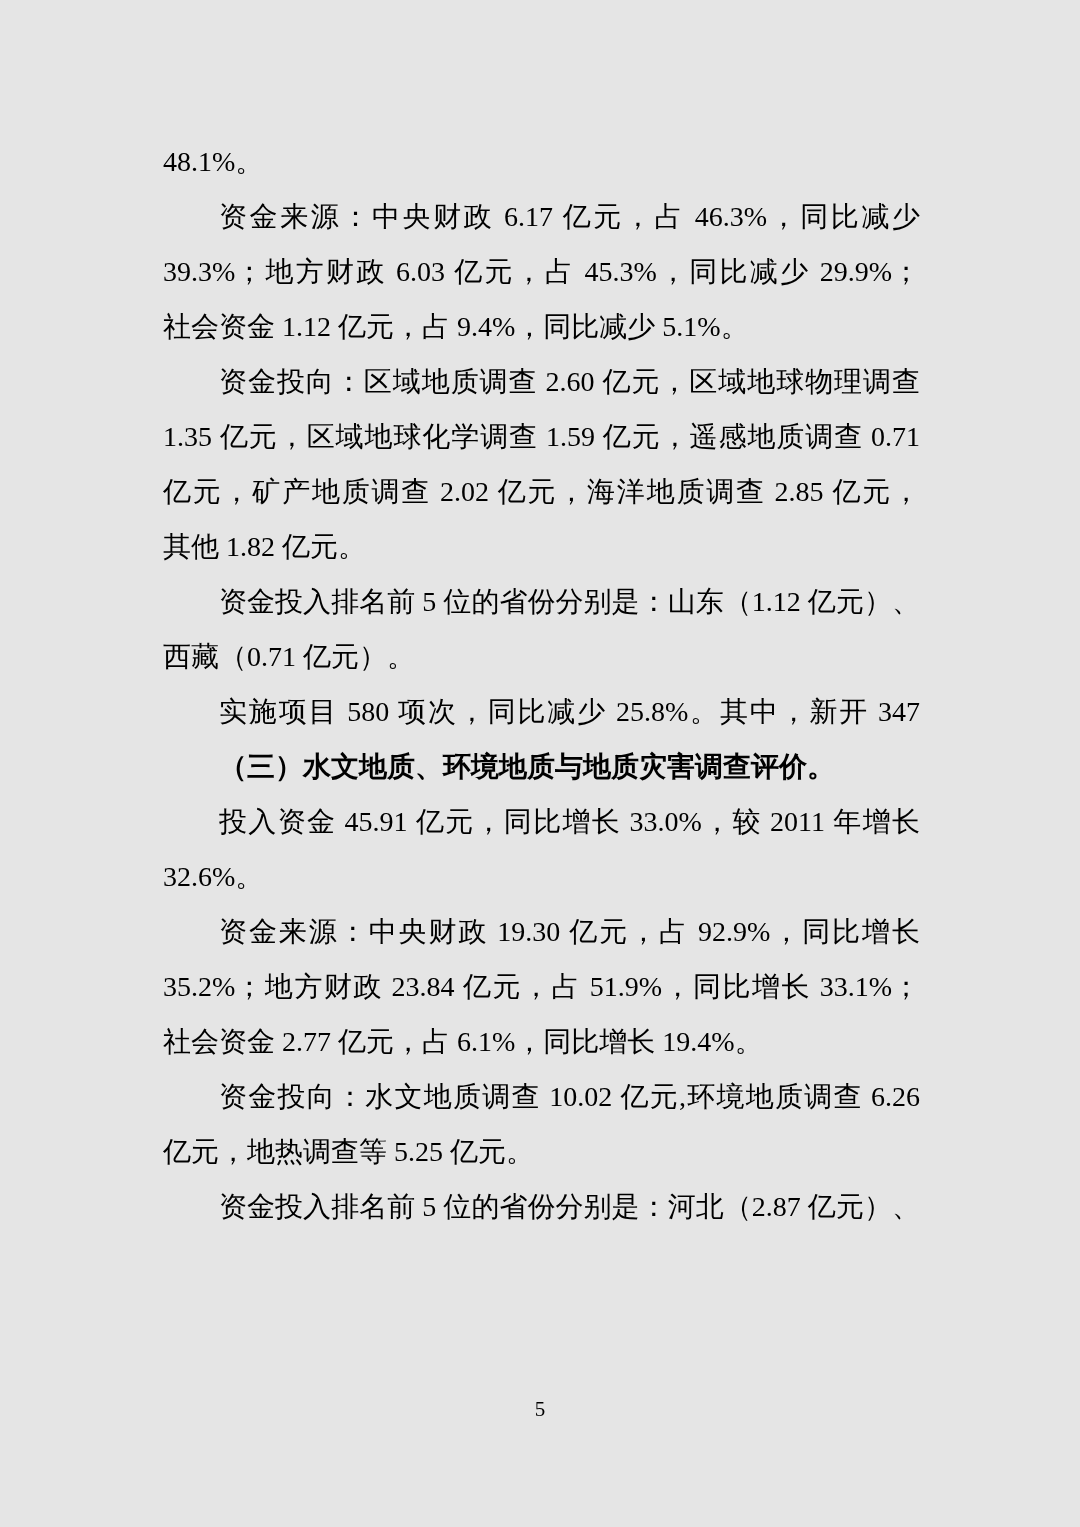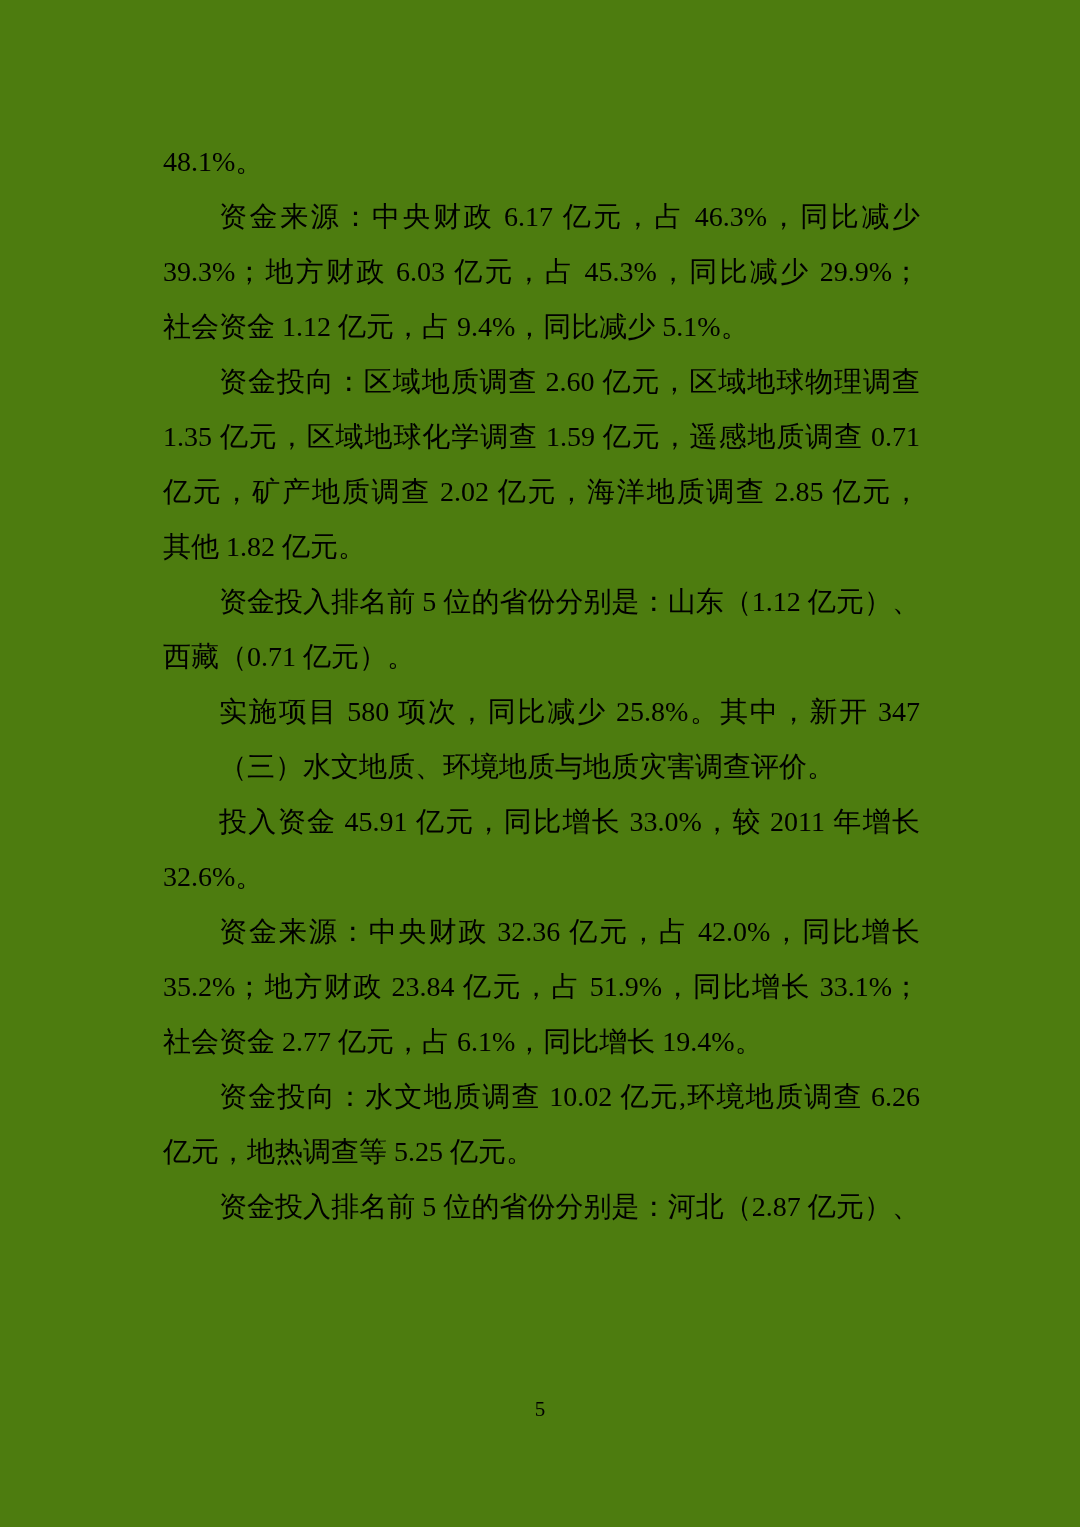--- a/index.html
+++ b/index.html
@@ -4,21 +4,21 @@
 <style>
   html, body {
     margin: 0;
     padding: 0;
     background: #ffffff;
   }
   .page {
     position: relative;
     width: 1080px;
     height: 1527px;
-    background: #4d7c0f;
+    background: #e5e5e5;
     color: #000000;
     font-family: "Liberation Serif", "DejaVu Serif", serif;
     overflow: hidden;
   }
   .content {
     position: absolute;
     left: 163px;
     top: 134px;
     width: 757px;
   }
@@ -36,21 +36,21 @@
   }
   
   .line.fill {
     text-align: justify;
     text-align-last: justify;
   }
   .line.indent {
     text-indent: 2em;
   }
   .para.bold .line {
-    font-weight: 400;
+    font-weight: 700;
   }
   .footer {
     position: absolute;
     left: 0;
     top: 1394px;
     width: 100%;
     text-align: center;
     font-size: 21px;
     line-height: 30px;
     color: #000000;
@@ -83,21 +83,21 @@
         <div class="line fill indent">实施项目 580 项次，同比减少 25.8%。其中，新开 347</div>
       </div>
       <div class="para bold">
         <div class="line indent">（三）水文地质、环境地质与地质灾害调查评价。</div>
       </div>
       <div class="para">
         <div class="line fill indent">投入资金 45.91 亿元，同比增长 33.0%，较 2011 年增长</div>
         <div class="line">32.6%。</div>
       </div>
       <div class="para">
-        <div class="line fill indent">资金来源：中央财政 32.36 亿元，占 42.0%，同比增长</div>
+        <div class="line fill indent">资金来源：中央财政 19.30 亿元，占 92.9%，同比增长</div>
         <div class="line fill">35.2%；地方财政 23.84 亿元，占 51.9%，同比增长 33.1%；</div>
         <div class="line">社会资金 2.77 亿元，占 6.1%，同比增长 19.4%。</div>
       </div>
       <div class="para">
         <div class="line fill indent">资金投向：水文地质调查 10.02 亿元,环境地质调查 6.26</div>
         <div class="line">亿元，地热调查等 5.25 亿元。</div>
       </div>
       <div class="para">
         <div class="line fill indent">资金投入排名前 5 位的省份分别是：河北（2.87 亿元）、</div>
       </div>

